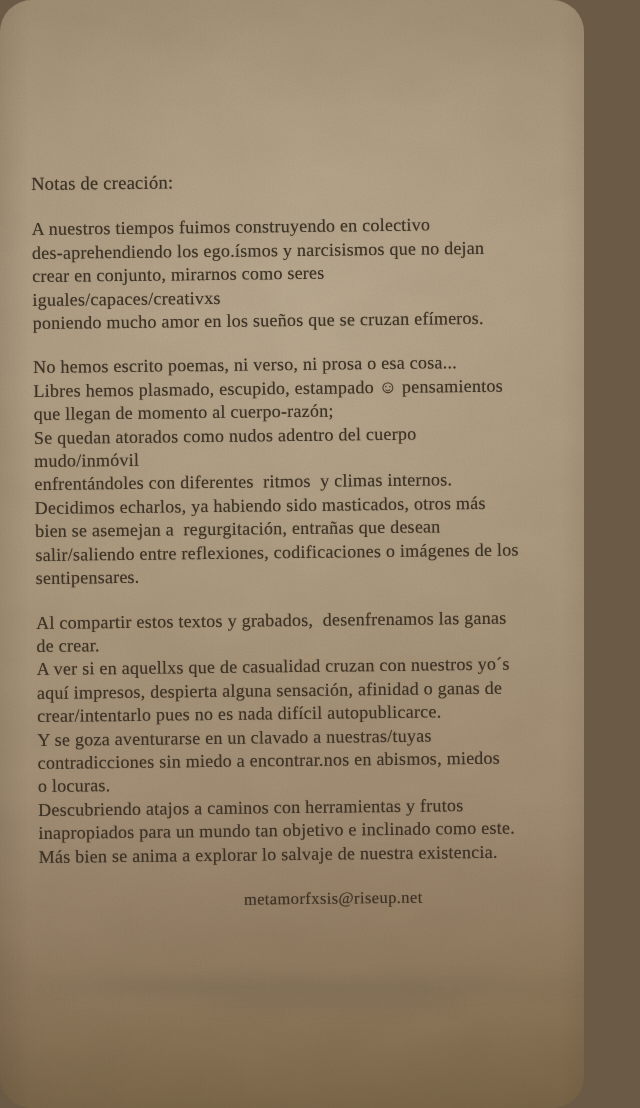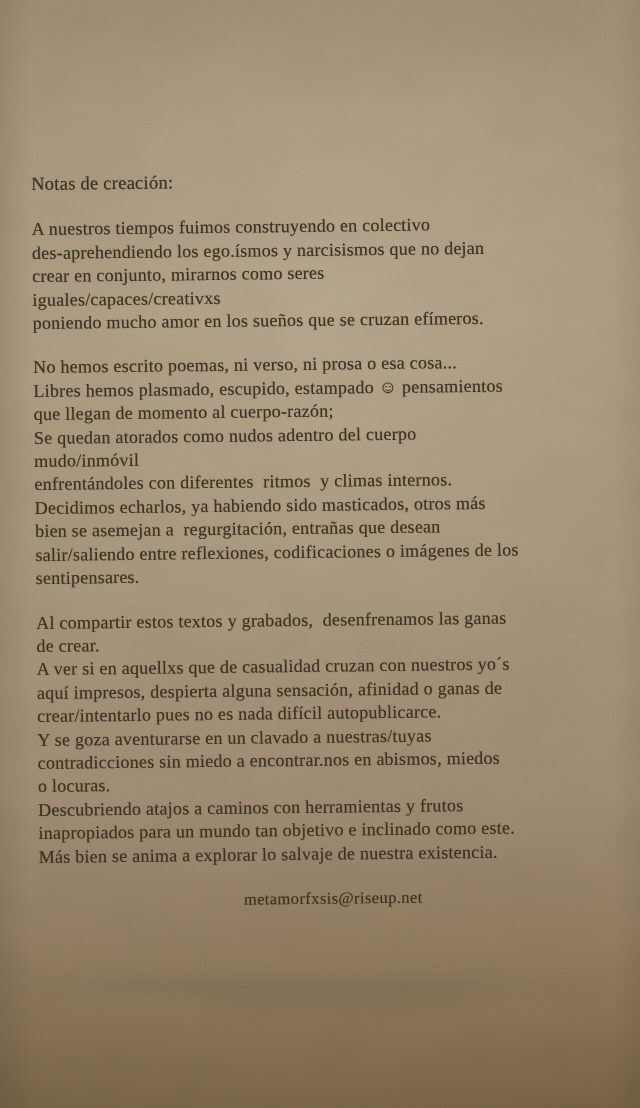--- a/index.html
+++ b/index.html
@@ -2,28 +2,29 @@
 <html><head>
 <meta charset="utf-8">
 <style>
   html, body {
     margin: 0;
     padding: 0;
     background: #6b5a45;
   }
   .photo {
     position: relative;
-    width: 640px;
+    width: 584px;
     height: 1108px;
     overflow: hidden;
     background:
       radial-gradient(90% 55% at 52% 28%, rgba(255,248,228,0.16) 0%, rgba(255,248,228,0) 62%),
       linear-gradient(to right, rgba(60,45,30,0.12) 0%, rgba(60,45,30,0) 5%, rgba(60,45,30,0) 96%, rgba(60,45,30,0.08) 100%),
       linear-gradient(176deg, #ad9b80 0%, #b4a288 26%, #b09e83 52%, #a69178 76%, #99825f 100%);
     font-family: "Liberation Serif", "DejaVu Serif", serif;
+    border-radius: 32px;
   }
   .grain-svg {
     position: absolute;
     inset: 0;
     width: 640px;
     height: 1108px;
     mix-blend-mode: multiply;
     opacity: 0.5;
     pointer-events: none;
   }

